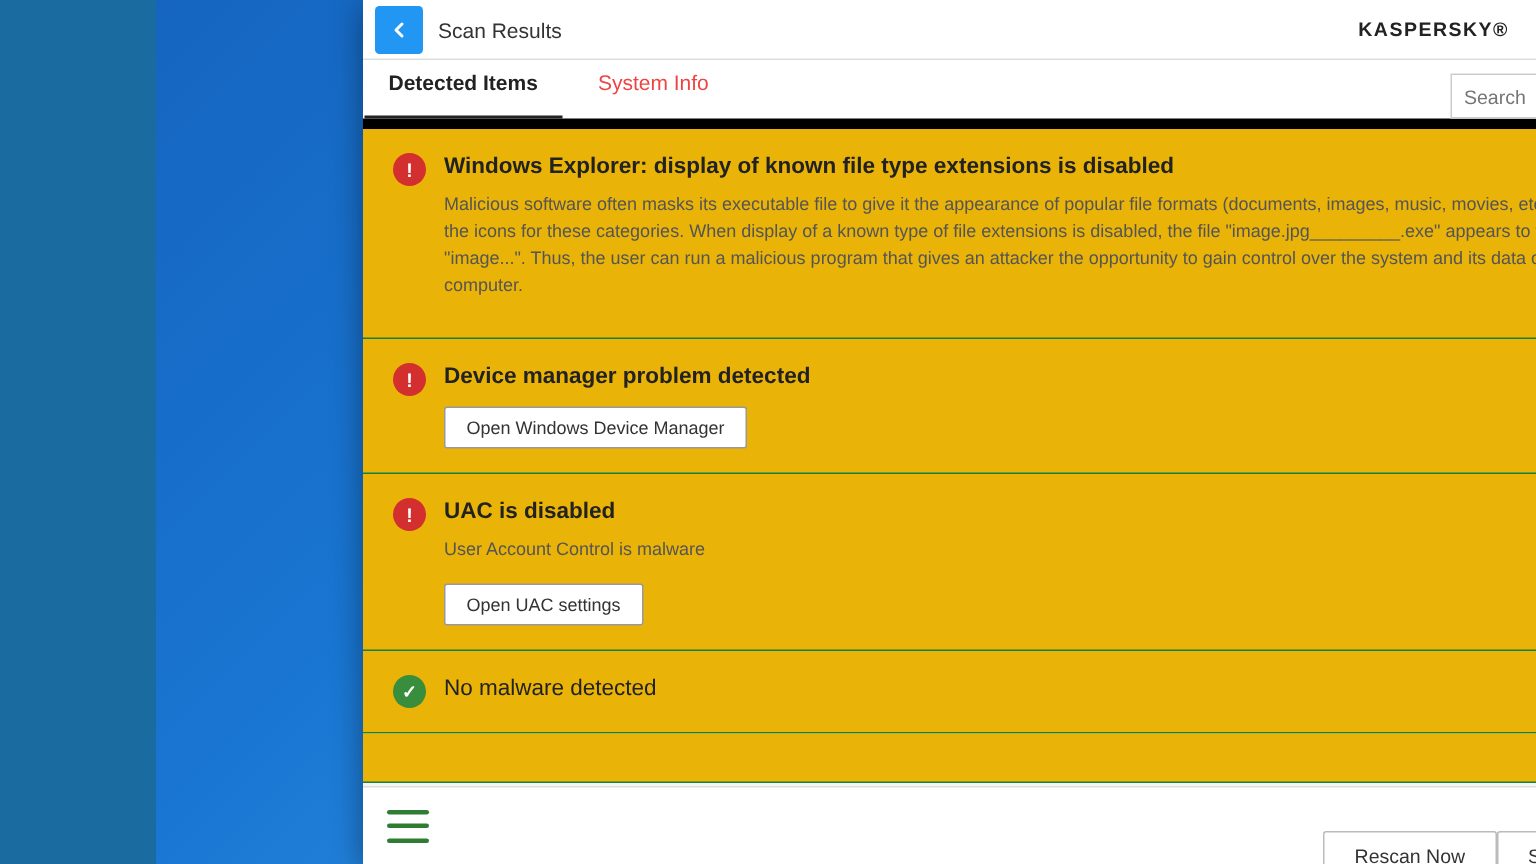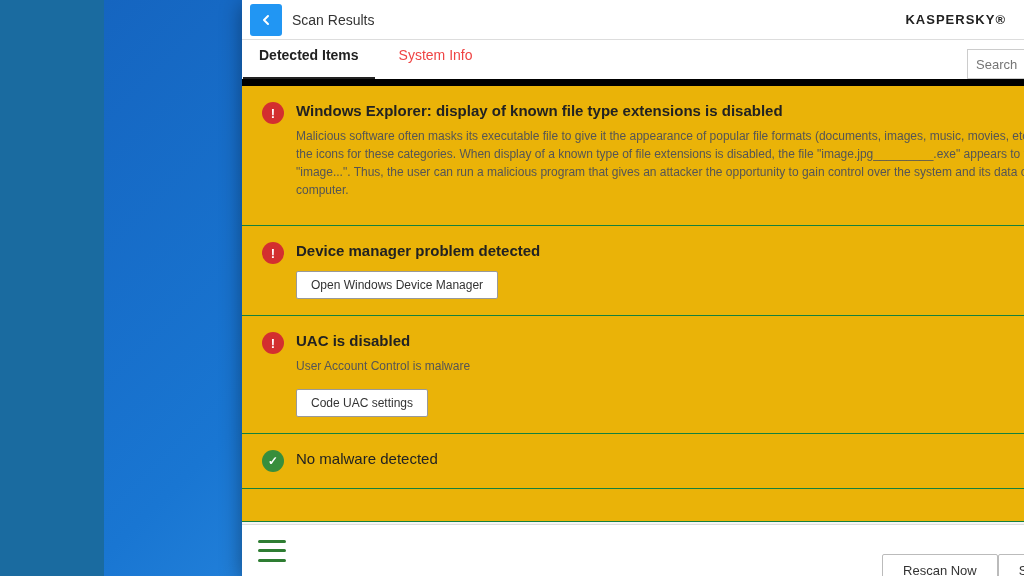--- a/index.html
+++ b/index.html
@@ -353,21 +353,21 @@
           </div>
         </div>
       </div>
 
       <div class="scan-item">
         <div class="scan-item-header">
           <div class="warn-circle"></div>
           <div>
             <div class="item-title">UAC is disabled</div>
             <div class="item-desc">User Account Control is malware</div>
-            <button class="item-action-btn">Code UAC settings</button>
+            <button class="item-action-btn">Open UAC settings</button>
           </div>
         </div>
       </div>
 
       <div class="scan-item">
         <div class="scan-item-header">
           <div class="ok-circle"></div>
           <div>
             <div class="item-title" style="margin-bottom:0; font-weight: 500;">No malware detected</div>
           </div>

